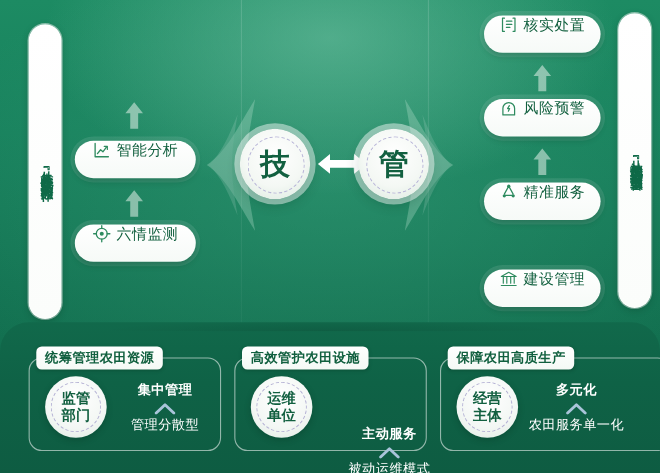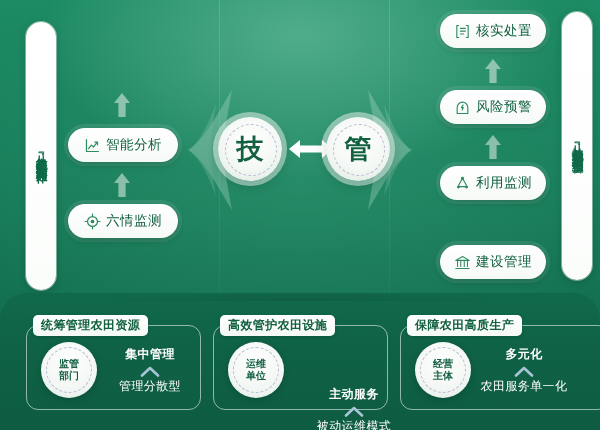--- a/index.html
+++ b/index.html
@@ -41,21 +41,21 @@
   .sidebar-label .vtext{
     writing-mode:vertical-rl;text-orientation:upright;
     font-size:11.5px;font-weight:bold;letter-spacing:1.2px;
     color:#0f6a48;line-height:1;white-space:nowrap;
   }
   
   .pill{
     position:absolute;height:34px;border-radius:17px;
     background:linear-gradient(180deg,#ffffff 0%,#f6faf7 100%);
     box-shadow:0 3px 6px rgba(0,45,28,.28), 0 0 0 4px rgba(255,255,255,.10);
-    display:flex;align-items:center;justify-content:center;gap:5px;
+    display:flex;justify-content:center;gap:5px;
     padding:0 13px;box-sizing:border-box;
   }
   .pill .ptext{font-size:13.5px;color:#12603f;letter-spacing:.5px;white-space:nowrap;}
   .pill .pic{width:17px;height:17px;display:block;flex:0 0 auto;}
   .pill .pic svg{display:block;width:17px;height:17px;}
   
   .uparrow{position:absolute;width:18px;height:26px;opacity:.55;}
   .uparrow svg{display:block;width:100%;height:100%;}
   
   .bigcircle{
@@ -85,21 +85,21 @@
     box-shadow:0 1px 3px rgba(0,40,25,.25);
   }
   .card-title span{font-size:12px;font-weight:bold;color:#11603f;letter-spacing:.4px;white-space:nowrap;}
   .card-circle{
     position:absolute;width:56px;height:56px;border-radius:50%;
     background:radial-gradient(circle at 50% 35%, #ffffff 0%, #f3f7f4 60%, #dde9e0 100%);
     box-shadow:0 2px 6px rgba(0,40,25,.28);
     display:flex;align-items:center;justify-content:center;flex-direction:column;
   }
   .card-circle .cring{position:absolute;left:5px;top:5px;width:44px;height:44px;border-radius:50%;border:1px dashed #b8b5d6;}
-  .card-circle .ctext{position:relative;font-size:10px;font-weight:bold;color:#126040;line-height:1.25;text-align:right;}
+  .card-circle .ctext{position:relative;font-size:13px;font-weight:bold;color:#126040;line-height:1.25;text-align:right;}
   .card-right{position:absolute;text-align:center;}
   .card-right .top{font-size:12px;font-weight:bold;color:#ffffff;letter-spacing:.4px;white-space:nowrap;}
   .card-right .bot{font-size:12px;font-weight:normal;color:#ffffff;letter-spacing:.4px;white-space:nowrap;}
   .chev{margin:1px auto;width:20px;height:13px;display:block;}
 </style>
 </head>
 <body>
 
 <div id="stage">
 
@@ -212,21 +212,21 @@
 
   <div class="pill" style="left:440px;top:166px;width:106px;">
     <span class="pic">
       <svg viewBox="0 0 24 24" xmlns="http://www.w3.org/2000/svg" fill="none" stroke="#2e8b5f" stroke-width="1.6" stroke-linecap="round" stroke-linejoin="round">
         <path d="M12 4.5L6.5 14.5M12 4.5l5.5 10M6.5 16.5h11"></path>
         <circle cx="12" cy="4.6" r="2.1" fill="#2e8b5f" stroke="none"></circle>
         <circle cx="6.3" cy="17" r="2.1" fill="#2e8b5f" stroke="none"></circle>
         <circle cx="17.7" cy="17" r="2.1" fill="#2e8b5f" stroke="none"></circle>
       </svg>
     </span>
-    <span class="ptext">利用监测</span>
+    <span class="ptext">精准服务</span>
   </div>
 
   <div class="pill" style="left:440px;top:245px;width:106px;">
     <span class="pic">
       <svg viewBox="0 0 24 24" xmlns="http://www.w3.org/2000/svg" fill="none" stroke="#2e8b5f" stroke-width="1.5" stroke-linecap="round" stroke-linejoin="round">
         <path d="M2.5 9L12 3.5 21.5 9z"></path>
         <path d="M5 9.5v8M9.5 9.5v8M14.5 9.5v8M19 9.5v8"></path>
         <path d="M2.5 20.5h19"></path>
       </svg>
     </span>

